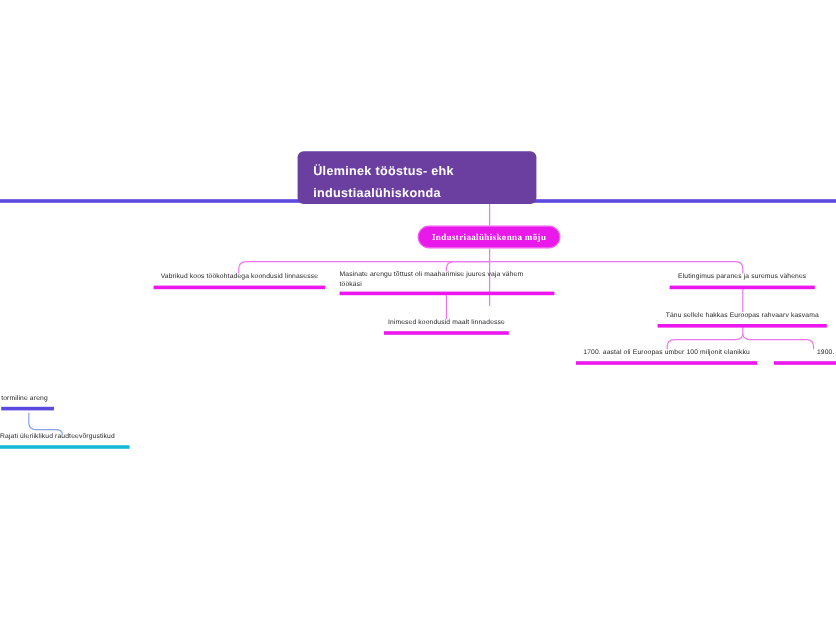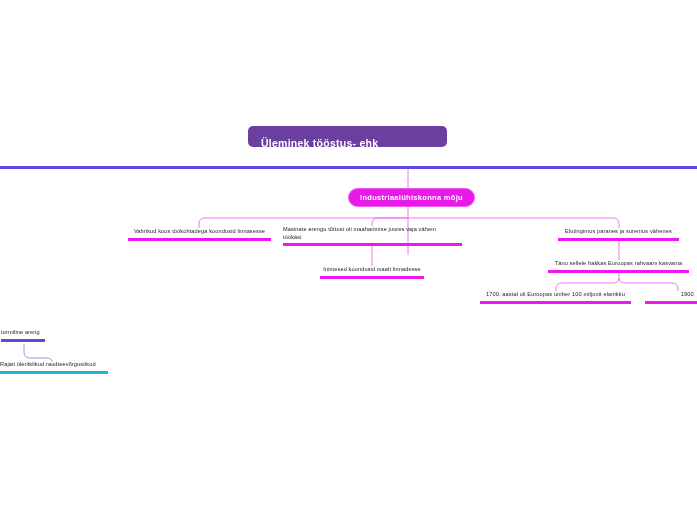--- a/index.html
+++ b/index.html
@@ -11,21 +11,21 @@
     overflow:hidden;
     position:relative;
   }
   #canvas{position:absolute;left:0;top:0;width:697px;height:520px;overflow:hidden;}
   #links{position:absolute;left:0;top:0;width:697px;height:520px;pointer-events:none;}
 
   
   .root-node{
     position:absolute;
     left:248px;top:126px;
-    width:199px;height:21px;
+    width:199px;height:44px;
     background:#6b3fa0;
     border-radius:5px;
     box-sizing:border-box;
     padding:7px 12px 0 13px;
   }
   .root-node .root-text{
     color:#ffffff;
     font-size:10.5px;
     font-weight:bold;
     line-height:12.5px;
@@ -36,21 +36,21 @@
   
   .pill-node{
     position:absolute;
     left:348px;top:188px;
     height:19px;
     background:#e919e9;
     border:1px solid #f05cf0;
     border-radius:10px;
     box-sizing:border-box;
     padding:0 11px;
-    display:flex;align-items:center;
+    display:flex;align-items:center;font-family:Liberation Serif, serif;
   }
   .pill-node .pill-text{
     color:#ffffff;
     font-size:7.5px;
     font-weight:bold;
     letter-spacing:.3px;
     white-space:nowrap;
   }
 
   

